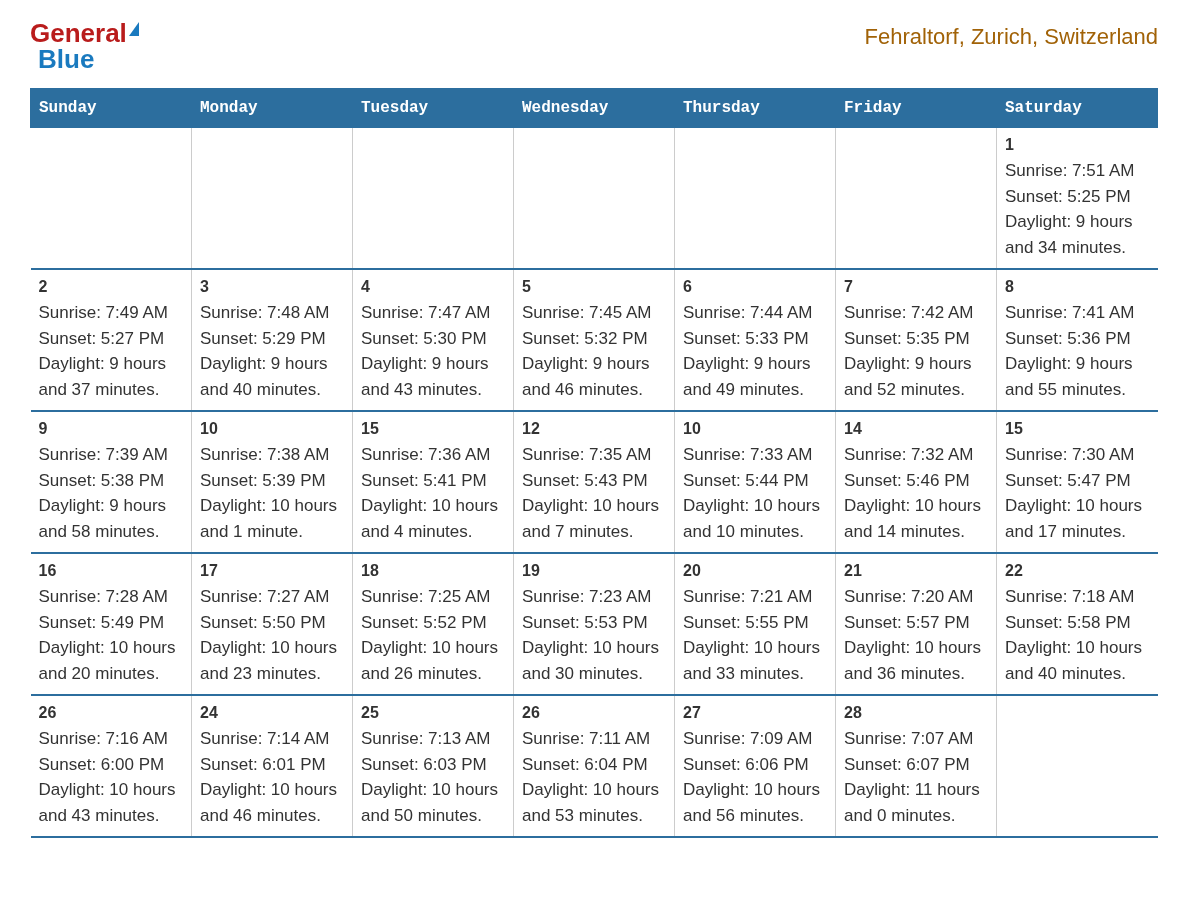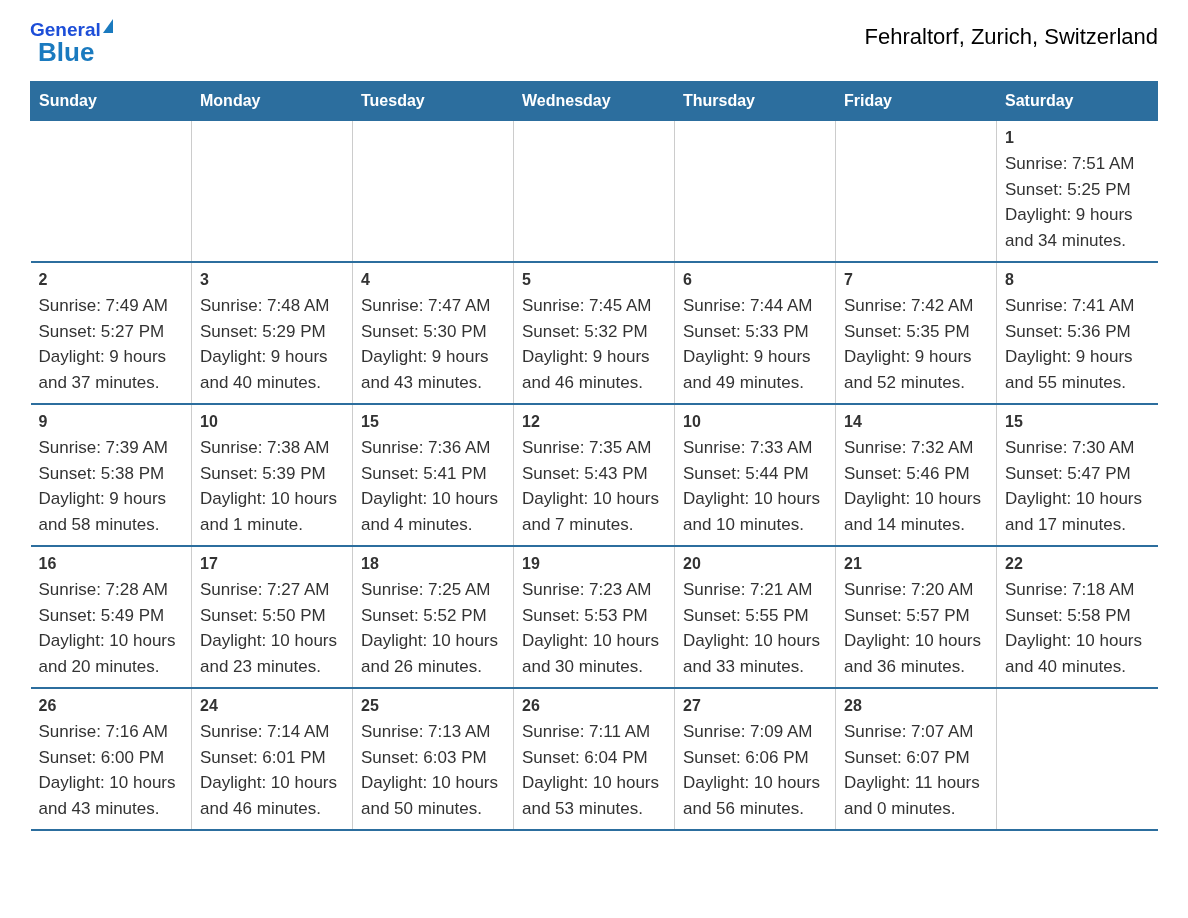--- a/index.html
+++ b/index.html
@@ -16,23 +16,23 @@
       justify-content: space-between;
       align-items: flex-start;
       margin-bottom: 16px;
     }
     .logo {
       display: flex;
       flex-direction: column;
       align-items: flex-start;
     }
     .logo-general {
-      font-size: 19px;
+      font-size: 26px;
       font-weight: bold;
-      color: #1d4ed8;
+      color: #b91c1c;
       line-height: 1;
     }
     .logo-blue {
       font-size: 26px;
       font-weight: bold;
       color: #1a7abf;
       line-height: 1;
       margin-left: 8px;
     }
     .logo-triangle {
@@ -50,38 +50,39 @@
       text-align: right;
     }
     .month-title {
       font-size: 52px;
       font-weight: normal;
       color: #222;
       line-height: 1.1;
     }
     .location-title {
       font-size: 22px;
-      color: #000000;
+      color: #a16207;
       margin-top: 4px;
     }
     .calendar {
       width: 100%;
       border-collapse: collapse;
       table-layout: fixed;
     }
     .calendar thead tr {
       background-color: #2c6e9e;
     }
     .calendar thead th {
       color: #fff;
       font-size: 16px;
       font-weight: 600;
       padding: 10px 8px;
       text-align: left;
       border: 1px solid #2c6e9e;
+      font-family: Liberation Mono, monospace;
     }
     .calendar tbody tr {
       border-bottom: 2px solid #2c6e9e;
     }
     .calendar tbody td {
       vertical-align: top;
       padding: 8px;
       font-size: 13px;
       color: #333;
       border-right: 1px solid #ccc;

